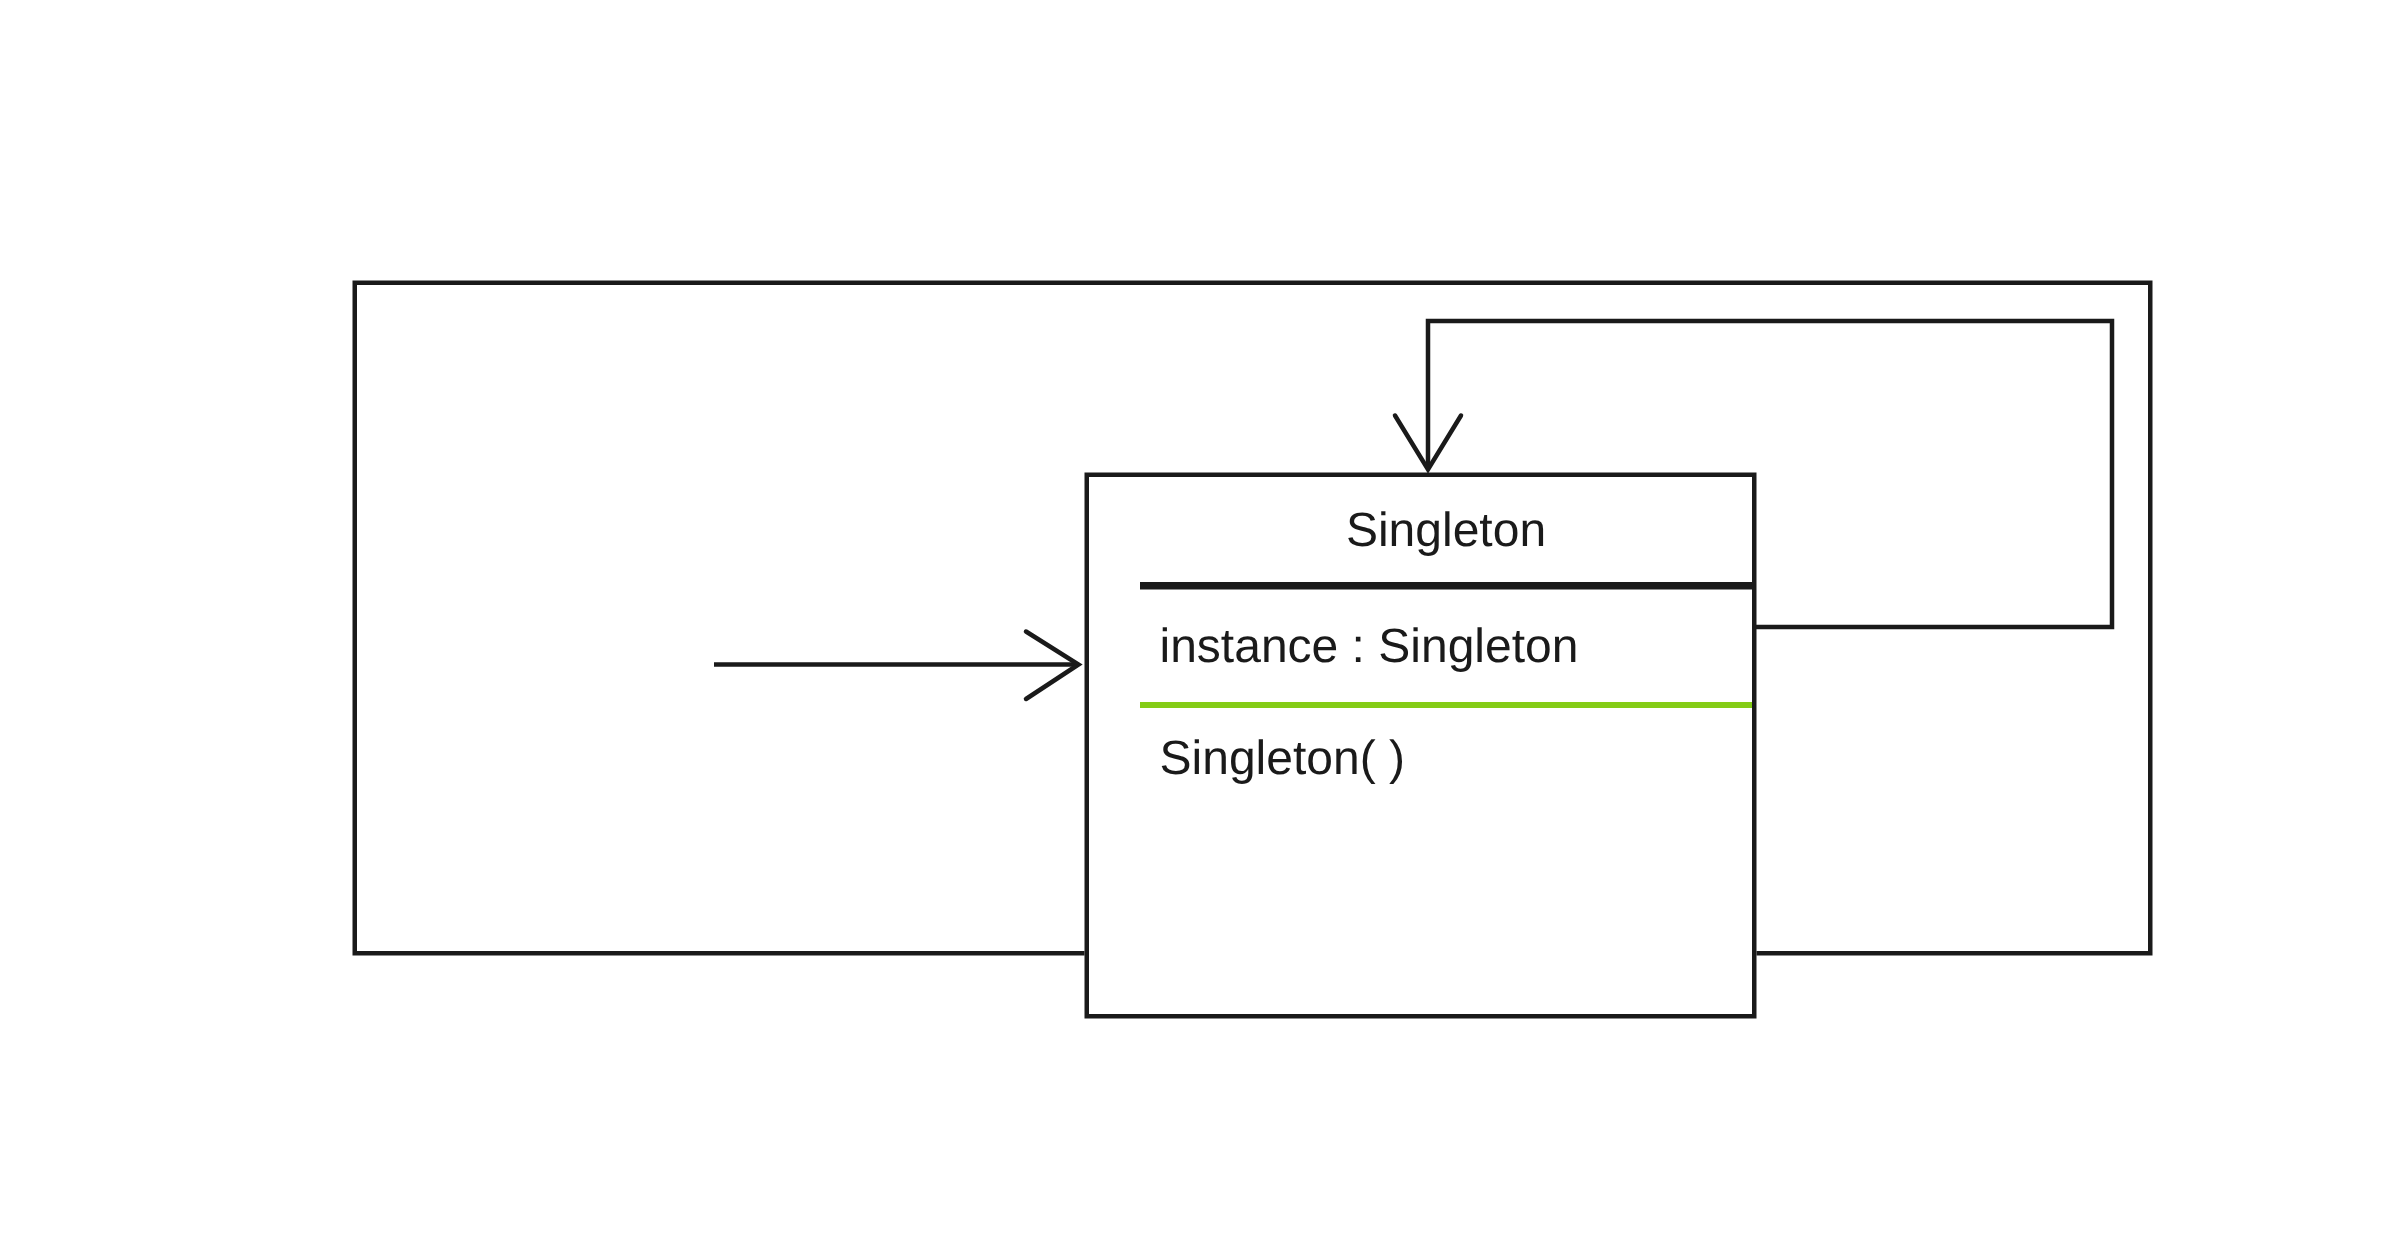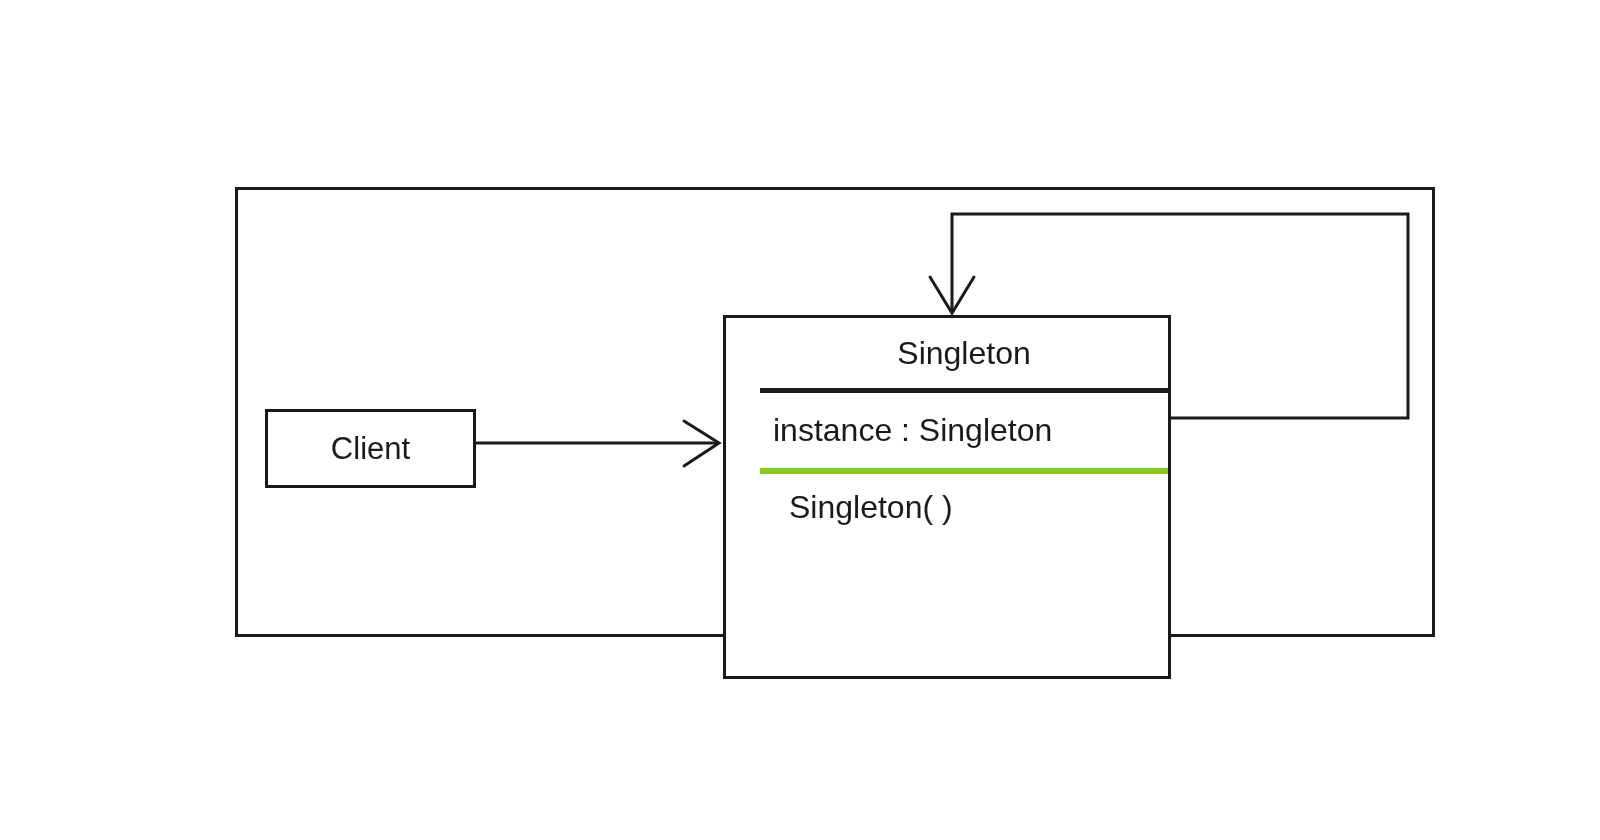--- a/index.html
+++ b/index.html
@@ -51,49 +51,46 @@
   }
   .uml-title {
     height: 70px;
     border-bottom: 5px solid #1a1a1a;
     display: flex;
     align-items: center;
     justify-content: center;
   }
   .uml-attrs {
     height: 75px;
-    border-bottom: 6px solid #84cc16;
+    border-bottom: 4px solid #84cc16;
     display: flex;
     align-items: center;
     padding-left: 13px;
   }
   .uml-methods {
     flex: 1;
     padding: 6px 0 0 13px;
     line-height: 55px;
   }
-  .uml-methods div { white-space: nowrap; margin-left: 16px; }
+  .uml-methods div { white-space: nowrap; }
 
   svg.wires {
     position: absolute;
     left: 0; top: 0;
     width: 1600px; height: 840px;
     pointer-events: none;
   }
 </style>
 </head>
 <body>
 
 <div class="stage">
 
   <div class="abs outer-frame"></div>
 
-  <div class="abs client-box">
-    <span>Client</span>
-  </div>
 
   <div class="abs uml-class">
     <div class="uml-title">
       <span>Singleton</span>
     </div>
     <div class="uml-attrs">
       <span>instance : Singleton</span>
     </div>
     <div class="uml-methods">
       <div>Singleton( )</div>

